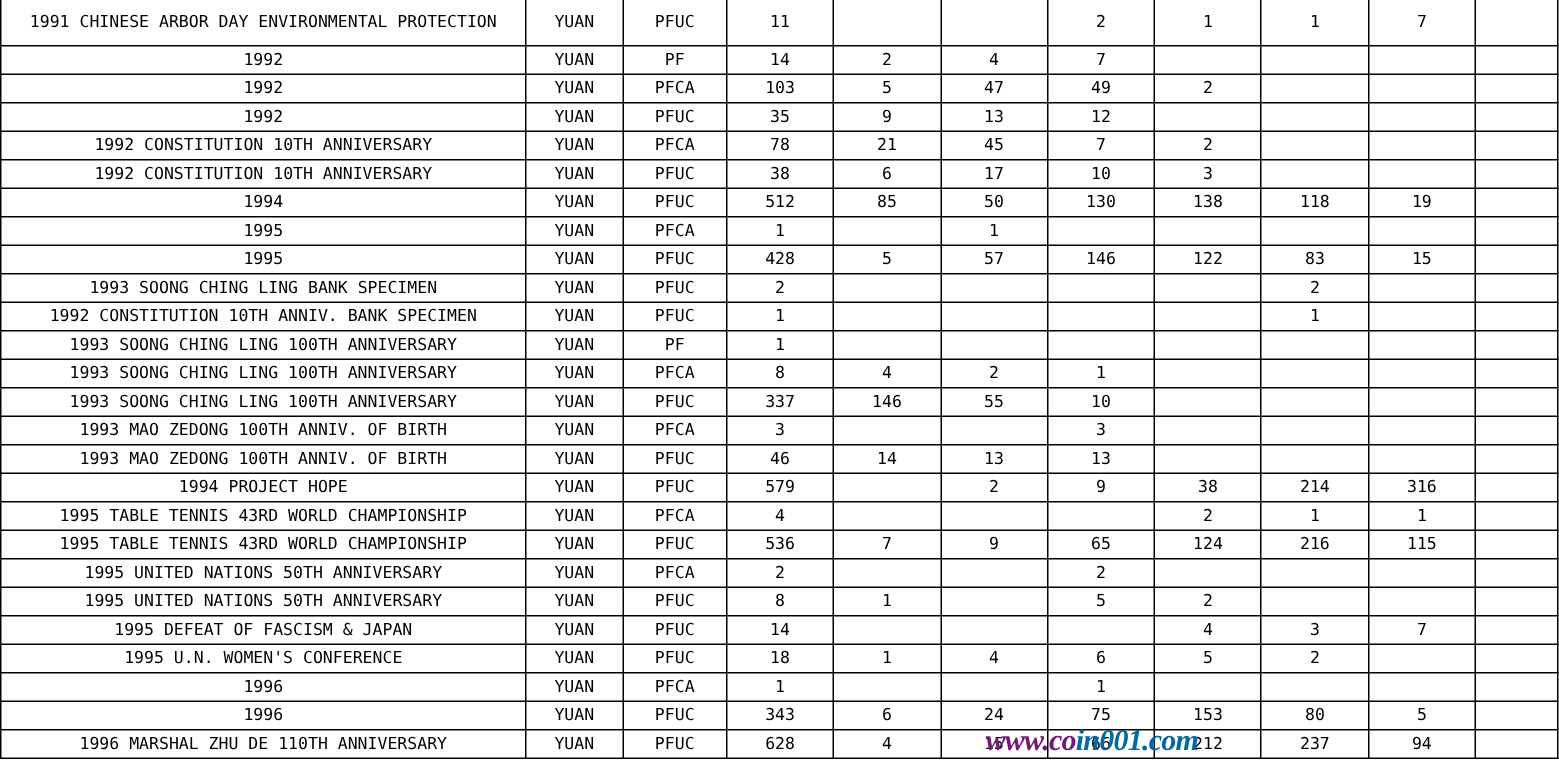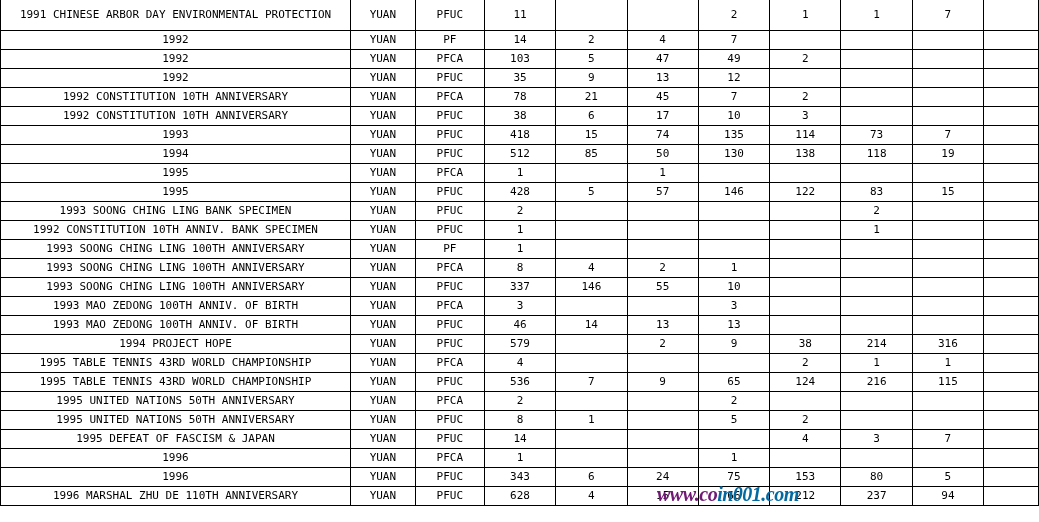--- a/index.html
+++ b/index.html
@@ -140,33 +140,20 @@
           <td class="c-n">38</td>
           <td class="c-n">6</td>
           <td class="c-n">17</td>
           <td class="c-n">10</td>
           <td class="c-n">3</td>
           <td class="c-n"></td>
           <td class="c-n"></td>
           <td class="c-last"></td>
         </tr>
         <tr>
-          <td class="c-desc">1993</td>
-          <td class="c-unit">YUAN</td>
-          <td class="c-grade">PFUC</td>
-          <td class="c-n">418</td>
-          <td class="c-n">15</td>
-          <td class="c-n">74</td>
-          <td class="c-n">135</td>
-          <td class="c-n">114</td>
-          <td class="c-n">73</td>
-          <td class="c-n">7</td>
-          <td class="c-last"></td>
-        </tr>
-        <tr>
           <td class="c-desc">1994</td>
           <td class="c-unit">YUAN</td>
           <td class="c-grade">PFUC</td>
           <td class="c-n">512</td>
           <td class="c-n">85</td>
           <td class="c-n">50</td>
           <td class="c-n">130</td>
           <td class="c-n">138</td>
           <td class="c-n">118</td>
           <td class="c-n">19</td>
@@ -358,20 +345,33 @@
           <td class="c-desc">1995 DEFEAT OF FASCISM &amp; JAPAN</td>
           <td class="c-unit">YUAN</td>
           <td class="c-grade">PFUC</td>
           <td class="c-n">14</td>
           <td class="c-n"></td>
           <td class="c-n"></td>
           <td class="c-n"></td>
           <td class="c-n">4</td>
           <td class="c-n">3</td>
           <td class="c-n">7</td>
+          <td class="c-last"></td>
+        </tr>
+        <tr>
+          <td class="c-desc">1995 U.N. WOMEN'S CONFERENCE</td>
+          <td class="c-unit">YUAN</td>
+          <td class="c-grade">PFUC</td>
+          <td class="c-n">18</td>
+          <td class="c-n">1</td>
+          <td class="c-n">4</td>
+          <td class="c-n">6</td>
+          <td class="c-n">5</td>
+          <td class="c-n">2</td>
+          <td class="c-n"></td>
           <td class="c-last"></td>
         </tr>
         <tr>
           <td class="c-desc">1996</td>
           <td class="c-unit">YUAN</td>
           <td class="c-grade">PFCA</td>
           <td class="c-n">1</td>
           <td class="c-n"></td>
           <td class="c-n"></td>
           <td class="c-n">1</td>

